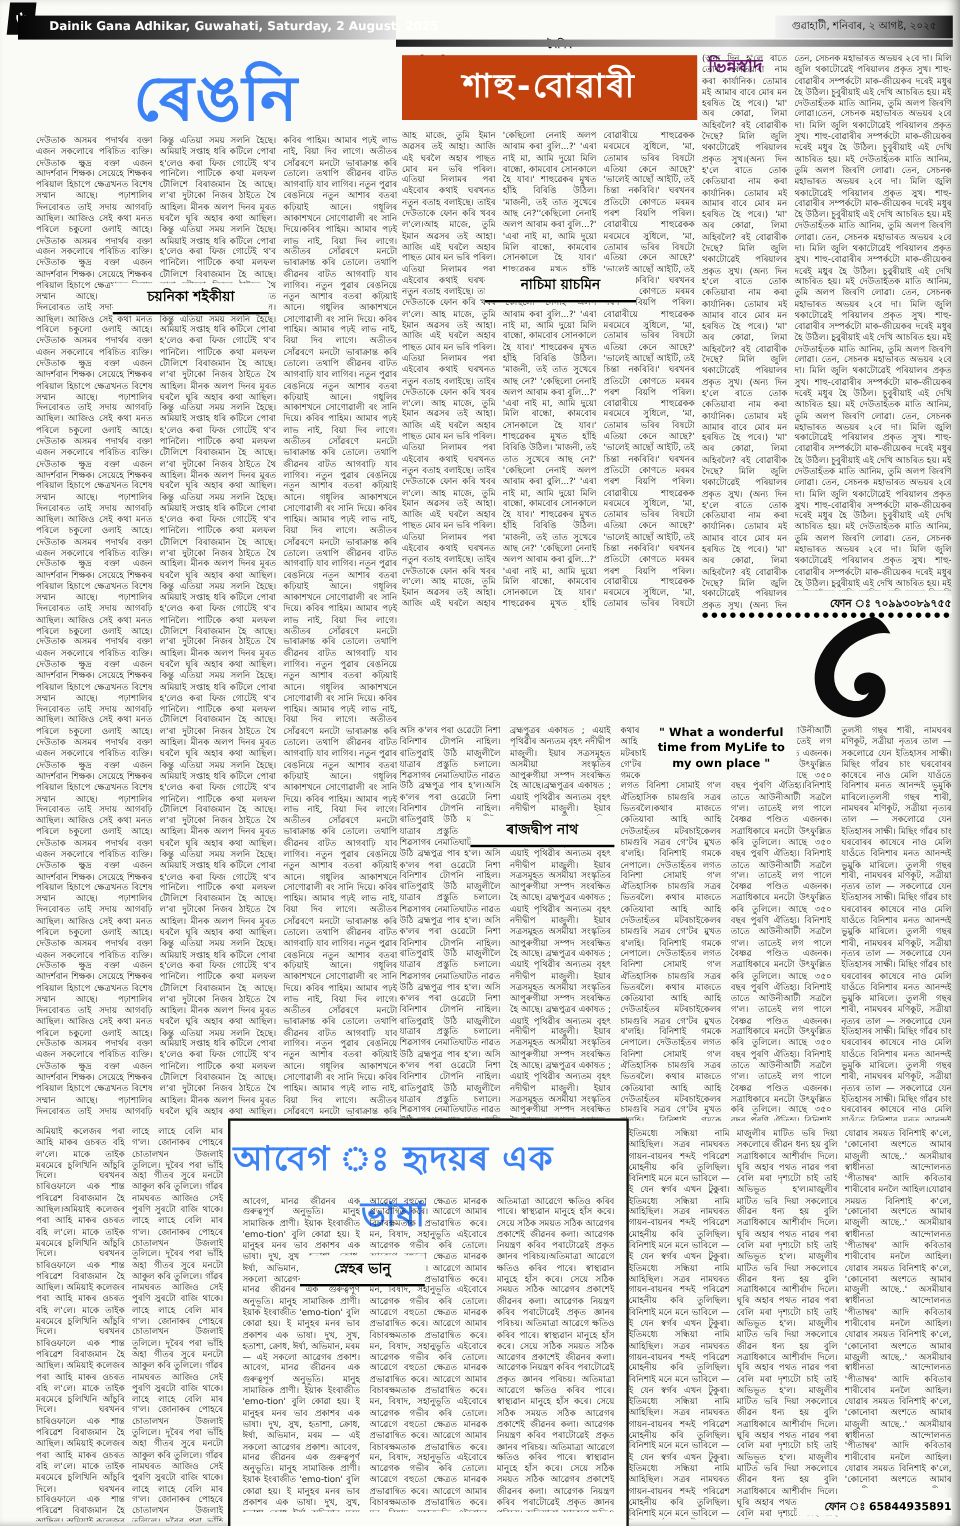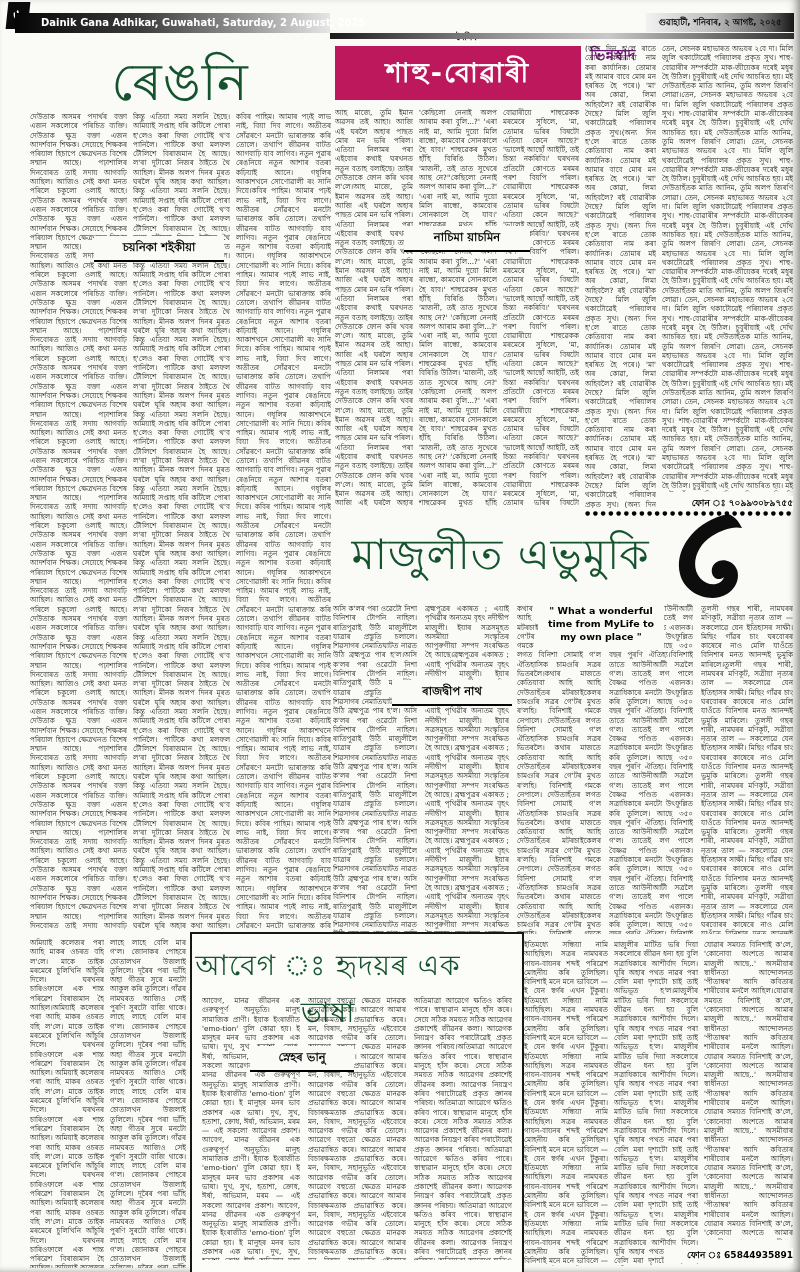--- a/index.html
+++ b/index.html
@@ -20,47 +20,47 @@
   }
   .banner-left{
     position:absolute;left:15px;top:13px;width:315px;height:20px;
     background:linear-gradient(90deg,#050505 0%,#3c3c3c 40%,#9a9a9a 75%,#e6e6e6 100%);
     color:#ffffff;font-size:10px;font-weight:bold;line-height:20px;
     padding-left:26px;box-sizing:border-box;white-space:nowrap;
   }
   .banner-right{
     position:absolute;left:646px;top:13px;width:148px;height:19px;
     background:linear-gradient(90deg,#f2f2f2 0%,#bdbdbd 45%,#6e6e6e 80%,#161616 100%);
-    color:#0d0d0d;font-size:8.5px;font-weight:bold;line-height:19px;text-align:center;
+    color:#0d0d0d;font-size:8.5px;font-weight:normal;line-height:19px;text-align:center;
     white-space:nowrap;
   }
   .masthead{position:absolute;left:338px;top:0;width:300px;height:40px;margin-top:32px;}
   .masthead .daily{position:absolute;left:118px;top:-2px;font-size:9px;font-weight:bold;color:#111;}
   .masthead .big{
     position:absolute;left:0px;top:4px;width:250px;display:flex;align-items:flex-end;gap:16px;
     font-size:27px;font-weight:900;color:#0b0b0b;letter-spacing:1px;white-space:nowrap;
   }
   .masthead .tagline{position:absolute;left:252px;top:11px;font-size:15px;font-weight:900;color:#701a75;white-space:nowrap;}
   .under-strip{
     position:absolute;left:330px;top:33px;width:464px;height:6px;
     background:linear-gradient(90deg,#1b1b1b 0%,#8f8f8f 35%,#c9c9c9 60%,#2e2e2e 100%);
   }
   
-  .headline{position:absolute;text-align:center;font-weight:400;color:#14532d;letter-spacing:1px;}
+  .headline{position:absolute;text-align:center;font-weight:700;color:#3b82f6;letter-spacing:1px;}
   .col{
     position:absolute;font-size:7.2px;line-height:9.3px;text-align:justify;
     color:#1b1b1b;overflow:hidden;word-break:break-word;
   }
   .inset{
     position:absolute;background:#fafaf6;z-index:6;text-align:center;
     font-weight:bold;font-size:11.5px;color:#050505;
     border-bottom:2.5px solid #000;padding:3px 4px 2px;white-space:nowrap;
   }
   .titlebox{
-    position:absolute;background:#be185d;color:#ffffff;text-align:center;
+    position:absolute;background:#c2410c;color:#ffffff;text-align:center;
     font-weight:900;letter-spacing:2px;z-index:4;
   }
   .quote-inset{
     position:absolute;background:#fafaf6;z-index:6;text-align:center;
     font-weight:bold;font-size:9.5px;line-height:13px;color:#000;padding:2px 2px;
   }
   .phone{
     position:absolute;font-size:9px;font-weight:bold;color:#000;text-align:right;z-index:6;background:#fafaf6;
   }
   .dots{
@@ -115,21 +115,20 @@
   <div class="col fill" style="left:419px;top:108px;width:78px;height:400px;">'কেছিলো নেনাই অলপ আৰাম কৰা বুলি...?' 'এৰা নাই মা, আমি দুয়ো মিলি ৰান্ধো, কামবোৰ সোনকালে হৈ যাব।' শাহুৱেকৰ মুখত হাঁহি বিৰিঙি উঠিল। 'মাজনী, তই তাত সুখেৰে আছ নে?''কেছিলো নেনাই অলপ আৰাম কৰা বুলি...?' 'এৰা নাই মা, আমি দুয়ো মিলি ৰান্ধো, কামবোৰ সোনকালে হৈ যাব।' শাহুৱেকৰ মুখত হাঁহি বিৰিঙি উঠিল। 'মাজনী, তই তাত সুখেৰে আছ নে?' 'কেছিলো নেনাই অলপ আৰাম কৰা বুলি...?' 'এৰা নাই মা, আমি দুয়ো মিলি ৰান্ধো, কামবোৰ সোনকালে হৈ যাব।' শাহুৱেকৰ মুখত হাঁহি বিৰিঙি উঠিল। 'মাজনী, তই তাত সুখেৰে আছ নে?' 'কেছিলো নেনাই অলপ আৰাম কৰা বুলি...?' 'এৰা নাই মা, আমি দুয়ো মিলি ৰান্ধো, কামবোৰ সোনকালে হৈ যাব।' শাহুৱেকৰ মুখত হাঁহি বিৰিঙি উঠিল। 'মাজনী, তই তাত সুখেৰে আছ নে?' 'কেছিলো নেনাই অলপ আৰাম কৰা বুলি...?' 'এৰা নাই মা, আমি দুয়ো মিলি ৰান্ধো, কামবোৰ সোনকালে হৈ যাব।' শাহুৱেকৰ মুখত হাঁহি বিৰিঙি উঠিল। 'মাজনী, তই তাত সুখেৰে আছ নে?' 'কেছিলো নেনাই অলপ আৰাম কৰা বুলি...?' 'এৰা নাই মা, আমি দুয়ো মিলি ৰান্ধো, কামবোৰ সোনকালে হৈ যাব।' শাহুৱেকৰ মুখত হাঁহি বিৰিঙি উঠিল। 'মাজনী, তই তাত সুখেৰে আছ নে?' </div>
   <div class="col fill" style="left:503px;top:108px;width:76px;height:400px;">বোৱাৰীয়ে শাহুৱেকক মৰমেৰে সুধিলে, 'মা, তোমাৰ ভৰিৰ বিষটো এতিয়া কেনে আছে?' 'ভালেই আছোঁ আইটি, তই চিন্তা নকৰিবি।' ঘৰখনৰ প্ৰতিটো কোণতে মৰমৰ পৰশ বিয়পি পৰিল।বোৱাৰীয়ে শাহুৱেকক মৰমেৰে সুধিলে, 'মা, তোমাৰ ভৰিৰ বিষটো এতিয়া কেনে আছে?' 'ভালেই আছোঁ আইটি, তই চিন্তা নকৰিবি।' ঘৰখনৰ প্ৰতিটো কোণতে মৰমৰ পৰশ বিয়পি পৰিল। বোৱাৰীয়ে শাহুৱেকক মৰমেৰে সুধিলে, 'মা, তোমাৰ ভৰিৰ বিষটো এতিয়া কেনে আছে?' 'ভালেই আছোঁ আইটি, তই চিন্তা নকৰিবি।' ঘৰখনৰ প্ৰতিটো কোণতে মৰমৰ পৰশ বিয়পি পৰিল। বোৱাৰীয়ে শাহুৱেকক মৰমেৰে সুধিলে, 'মা, তোমাৰ ভৰিৰ বিষটো এতিয়া কেনে আছে?' 'ভালেই আছোঁ আইটি, তই চিন্তা নকৰিবি।' ঘৰখনৰ প্ৰতিটো কোণতে মৰমৰ পৰশ বিয়পি পৰিল। বোৱাৰীয়ে শাহুৱেকক মৰমেৰে সুধিলে, 'মা, তোমাৰ ভৰিৰ বিষটো এতিয়া কেনে আছে?' 'ভালেই আছোঁ আইটি, তই চিন্তা নকৰিবি।' ঘৰখনৰ প্ৰতিটো কোণতে মৰমৰ পৰশ বিয়পি পৰিল। বোৱাৰীয়ে শাহুৱেকক মৰমেৰে সুধিলে, 'মা, তোমাৰ ভৰিৰ বিষটো এতিয়া কেনে আছে?' 'ভালেই আছোঁ আইটি, তই চিন্তা নকৰিবি।' ঘৰখনৰ প্ৰতিটো কোণতে মৰমৰ পৰশ বিয়পি পৰিল। </div>
   <div class="col fill" style="left:585px;top:44px;width:71px;height:464px;">(অন্য দিন হ'লে ৰাতে তোক কেতিয়াবা নাম কৰা কাৰ্যানিক। তোমাৰ মই আমাৰ বাবে মোৰ মন হৰষিত হৈ পৰে।) 'মা' অৰ কোৱা, লিমা অহিবলৈ? ৰই বোৱাৰীক দৈছে? মিলি জুলি থকাটোৱেই পৰিয়ালৰ প্ৰকৃত সুখ।(অন্য দিন হ'লে ৰাতে তোক কেতিয়াবা নাম কৰা কাৰ্যানিক। তোমাৰ মই আমাৰ বাবে মোৰ মন হৰষিত হৈ পৰে।) 'মা' অৰ কোৱা, লিমা অহিবলৈ? ৰই বোৱাৰীক দৈছে? মিলি জুলি থকাটোৱেই পৰিয়ালৰ প্ৰকৃত সুখ। (অন্য দিন হ'লে ৰাতে তোক কেতিয়াবা নাম কৰা কাৰ্যানিক। তোমাৰ মই আমাৰ বাবে মোৰ মন হৰষিত হৈ পৰে।) 'মা' অৰ কোৱা, লিমা অহিবলৈ? ৰই বোৱাৰীক দৈছে? মিলি জুলি থকাটোৱেই পৰিয়ালৰ প্ৰকৃত সুখ। (অন্য দিন হ'লে ৰাতে তোক কেতিয়াবা নাম কৰা কাৰ্যানিক। তোমাৰ মই আমাৰ বাবে মোৰ মন হৰষিত হৈ পৰে।) 'মা' অৰ কোৱা, লিমা অহিবলৈ? ৰই বোৱাৰীক দৈছে? মিলি জুলি থকাটোৱেই পৰিয়ালৰ প্ৰকৃত সুখ। (অন্য দিন হ'লে ৰাতে তোক কেতিয়াবা নাম কৰা কাৰ্যানিক। তোমাৰ মই আমাৰ বাবে মোৰ মন হৰষিত হৈ পৰে।) 'মা' অৰ কোৱা, লিমা অহিবলৈ? ৰই বোৱাৰীক দৈছে? মিলি জুলি থকাটোৱেই পৰিয়ালৰ প্ৰকৃত সুখ। (অন্য দিন হ'লে ৰাতে তোক কেতিয়াবা নাম কৰা কাৰ্যানিক। তোমাৰ মই আমাৰ বাবে মোৰ মন হৰষিত হৈ পৰে।) 'মা' অৰ কোৱা, লিমা অহিবলৈ? ৰই বোৱাৰীক দৈছে? মিলি জুলি থকাটোৱেই পৰিয়ালৰ প্ৰকৃত সুখ। </div>
   <div class="col fill" style="left:662px;top:44px;width:131px;height:448px;">তেন, সেচনক মহাভাৰত অভয়ৰ ২বে দা। মিলি জুলি থকাটোৱেই পৰিয়ালৰ প্ৰকৃত সুখ। শাহু-বোৱাৰীৰ সম্পৰ্কটো মাক-জীয়েকৰ দৰেই মধুৰ হৈ উঠিল। চুবুৰীয়াই এই দেখি আচৰিত হয়। মই দেউতাহঁতক মাতি আনিম, তুমি অলপ জিৰণি লোৱা।তেন, সেচনক মহাভাৰত অভয়ৰ ২বে দা। মিলি জুলি থকাটোৱেই পৰিয়ালৰ প্ৰকৃত সুখ। শাহু-বোৱাৰীৰ সম্পৰ্কটো মাক-জীয়েকৰ দৰেই মধুৰ হৈ উঠিল। চুবুৰীয়াই এই দেখি আচৰিত হয়। মই দেউতাহঁতক মাতি আনিম, তুমি অলপ জিৰণি লোৱা। তেন, সেচনক মহাভাৰত অভয়ৰ ২বে দা। মিলি জুলি থকাটোৱেই পৰিয়ালৰ প্ৰকৃত সুখ। শাহু-বোৱাৰীৰ সম্পৰ্কটো মাক-জীয়েকৰ দৰেই মধুৰ হৈ উঠিল। চুবুৰীয়াই এই দেখি আচৰিত হয়। মই দেউতাহঁতক মাতি আনিম, তুমি অলপ জিৰণি লোৱা। তেন, সেচনক মহাভাৰত অভয়ৰ ২বে দা। মিলি জুলি থকাটোৱেই পৰিয়ালৰ প্ৰকৃত সুখ। শাহু-বোৱাৰীৰ সম্পৰ্কটো মাক-জীয়েকৰ দৰেই মধুৰ হৈ উঠিল। চুবুৰীয়াই এই দেখি আচৰিত হয়। মই দেউতাহঁতক মাতি আনিম, তুমি অলপ জিৰণি লোৱা। তেন, সেচনক মহাভাৰত অভয়ৰ ২বে দা। মিলি জুলি থকাটোৱেই পৰিয়ালৰ প্ৰকৃত সুখ। শাহু-বোৱাৰীৰ সম্পৰ্কটো মাক-জীয়েকৰ দৰেই মধুৰ হৈ উঠিল। চুবুৰীয়াই এই দেখি আচৰিত হয়। মই দেউতাহঁতক মাতি আনিম, তুমি অলপ জিৰণি লোৱা। তেন, সেচনক মহাভাৰত অভয়ৰ ২বে দা। মিলি জুলি থকাটোৱেই পৰিয়ালৰ প্ৰকৃত সুখ। শাহু-বোৱাৰীৰ সম্পৰ্কটো মাক-জীয়েকৰ দৰেই মধুৰ হৈ উঠিল। চুবুৰীয়াই এই দেখি আচৰিত হয়। মই দেউতাহঁতক মাতি আনিম, তুমি অলপ জিৰণি লোৱা। তেন, সেচনক মহাভাৰত অভয়ৰ ২বে দা। মিলি জুলি থকাটোৱেই পৰিয়ালৰ প্ৰকৃত সুখ। শাহু-বোৱাৰীৰ সম্পৰ্কটো মাক-জীয়েকৰ দৰেই মধুৰ হৈ উঠিল। চুবুৰীয়াই এই দেখি আচৰিত হয়। মই দেউতাহঁতক মাতি আনিম, তুমি অলপ জিৰণি লোৱা। তেন, সেচনক মহাভাৰত অভয়ৰ ২বে দা। মিলি জুলি থকাটোৱেই পৰিয়ালৰ প্ৰকৃত সুখ। শাহু-বোৱাৰীৰ সম্পৰ্কটো মাক-জীয়েকৰ দৰেই মধুৰ হৈ উঠিল। চুবুৰীয়াই এই দেখি আচৰিত হয়। মই দেউতাহঁতক মাতি আনিম, তুমি অলপ জিৰণি লোৱা। তেন, সেচনক মহাভাৰত অভয়ৰ ২বে দা। মিলি জুলি থকাটোৱেই পৰিয়ালৰ প্ৰকৃত সুখ। শাহু-বোৱাৰীৰ সম্পৰ্কটো মাক-জীয়েকৰ দৰেই মধুৰ হৈ উঠিল। চুবুৰীয়াই এই দেখি আচৰিত হয়। মই দেউতাহঁতক মাতি আনিম, তুমি অলপ জিৰণি লোৱা। </div>
 
   <div class="inset" style="left:404px;top:226px;width:118px;">নাচিমা য়াচমিন</div>
 
   <div class="phone" style="left:662px;top:496px;width:131px;">ফোন ঃ ৭০৯৯৩০৮৯৭৫৫</div>
   <div class="dots" style="left:585px;top:509px;width:208px;">●●●●●●●●●●●●●●●●●●●●●●●●●●●●●●●●●●</div>
 
-  <div class="headline" style="left:333px;top:522px;width:335px;font-size:42px;">মাজুলীত এভুমুকি</div>
 
   <div class="ornament" style="left:672px;top:512px;width:78px;height:90px;">
     <svg viewBox="0 0 78 90" width="78" height="90">
       <path d="M56 2 C20 10 2 40 8 62 C13 82 38 92 55 82 C68 74 70 56 58 50 C48 45 38 52 40 61 C41 67 48 69 52 65 C49 74 36 75 28 66 C18 54 24 34 40 24 C50 18 60 14 70 16 C66 8 62 4 56 2 Z" fill="#0d0d0d"></path>
       <circle cx="52" cy="60" r="4" fill="#0d0d0d"></circle>
     </svg>
   </div>
 
   <div class="col fill" style="left:333px;top:604px;width:84px;height:330px;">অসি ক'লৰ পৰা ওৱেটো নিশা বিনিশাৰ টোপনি নাহিল। ৰাতিপুৱাই উঠি মাজুলীলৈ যাত্ৰাৰ প্ৰস্তুতি চলালে। শিৱসাগৰ নেমাতিঘাটত নাৱত উঠি ব্ৰহ্মপুত্ৰ পাৰ হ'ল।অসি ক'লৰ পৰা ওৱেটো নিশা বিনিশাৰ টোপনি নাহিল। ৰাতিপুৱাই উঠি মাজুলীলৈ যাত্ৰাৰ প্ৰস্তুতি চলালে। শিৱসাগৰ নেমাতিঘাটত নাৱত উঠি ব্ৰহ্মপুত্ৰ পাৰ হ'ল। অসি ক'লৰ পৰা ওৱেটো নিশা বিনিশাৰ টোপনি নাহিল। ৰাতিপুৱাই উঠি মাজুলীলৈ যাত্ৰাৰ প্ৰস্তুতি চলালে। শিৱসাগৰ নেমাতিঘাটত নাৱত উঠি ব্ৰহ্মপুত্ৰ পাৰ হ'ল। অসি ক'লৰ পৰা ওৱেটো নিশা বিনিশাৰ টোপনি নাহিল। ৰাতিপুৱাই উঠি মাজুলীলৈ যাত্ৰাৰ প্ৰস্তুতি চলালে। শিৱসাগৰ নেমাতিঘাটত নাৱত উঠি ব্ৰহ্মপুত্ৰ পাৰ হ'ল। অসি ক'লৰ পৰা ওৱেটো নিশা বিনিশাৰ টোপনি নাহিল। ৰাতিপুৱাই উঠি মাজুলীলৈ যাত্ৰাৰ প্ৰস্তুতি চলালে। শিৱসাগৰ নেমাতিঘাটত নাৱত উঠি ব্ৰহ্মপুত্ৰ পাৰ হ'ল। অসি ক'লৰ পৰা ওৱেটো নিশা বিনিশাৰ টোপনি নাহিল। ৰাতিপুৱাই উঠি মাজুলীলৈ যাত্ৰাৰ প্ৰস্তুতি চলালে। শিৱসাগৰ নেমাতিঘাটত নাৱত উঠি ব্ৰহ্মপুত্ৰ পাৰ হ'ল। অসি ক'লৰ পৰা ওৱেটো নিশা বিনিশাৰ টোপনি নাহিল। ৰাতিপুৱাই উঠি মাজুলীলৈ যাত্ৰাৰ প্ৰস্তুতি চলালে। শিৱসাগৰ নেমাতিঘাটত নাৱত উঠি ব্ৰহ্মপুত্ৰ পাৰ হ'ল। </div>
   <div class="col fill" style="left:425px;top:604px;width:84px;height:330px;">ব্ৰহ্মপুত্ৰৰ একাষত ; এয়াই পৃথিৱীৰ অন্যতম বৃহৎ নদীদ্বীপ মাজুলী। ইয়াৰ সত্ৰসমূহত অসমীয়া সংস্কৃতিৰ আপুৰুগীয়া সম্পদ সংৰক্ষিত হৈ আছে।ব্ৰহ্মপুত্ৰৰ একাষত ; এয়াই পৃথিৱীৰ অন্যতম বৃহৎ নদীদ্বীপ মাজুলী। ইয়াৰ সত্ৰসমূহত অসমীয়া সংস্কৃতিৰ আপুৰুগীয়া সম্পদ সংৰক্ষিত হৈ আছে। ব্ৰহ্মপুত্ৰৰ একাষত ; এয়াই পৃথিৱীৰ অন্যতম বৃহৎ নদীদ্বীপ মাজুলী। ইয়াৰ সত্ৰসমূহত অসমীয়া সংস্কৃতিৰ আপুৰুগীয়া সম্পদ সংৰক্ষিত হৈ আছে। ব্ৰহ্মপুত্ৰৰ একাষত ; এয়াই পৃথিৱীৰ অন্যতম বৃহৎ নদীদ্বীপ মাজুলী। ইয়াৰ সত্ৰসমূহত অসমীয়া সংস্কৃতিৰ আপুৰুগীয়া সম্পদ সংৰক্ষিত হৈ আছে। ব্ৰহ্মপুত্ৰৰ একাষত ; এয়াই পৃথিৱীৰ অন্যতম বৃহৎ নদীদ্বীপ মাজুলী। ইয়াৰ সত্ৰসমূহত অসমীয়া সংস্কৃতিৰ আপুৰুগীয়া সম্পদ সংৰক্ষিত হৈ আছে। ব্ৰহ্মপুত্ৰৰ একাষত ; এয়াই পৃথিৱীৰ অন্যতম বৃহৎ নদীদ্বীপ মাজুলী। ইয়াৰ সত্ৰসমূহত অসমীয়া সংস্কৃতিৰ আপুৰুগীয়া সম্পদ সংৰক্ষিত হৈ আছে। ব্ৰহ্মপুত্ৰৰ একাষত ; এয়াই পৃথিৱীৰ অন্যতম বৃহৎ নদীদ্বীপ মাজুলী। ইয়াৰ সত্ৰসমূহত অসমীয়া সংস্কৃতিৰ আপুৰুগীয়া সম্পদ সংৰক্ষিত হৈ আছে। ব্ৰহ্মপুত্ৰৰ একাষত ; এয়াই পৃথিৱীৰ অন্যতম বৃহৎ নদীদ্বীপ মাজুলী। ইয়াৰ সত্ৰসমূহত অসমীয়া সংস্কৃতিৰ আপুৰুগীয়া সম্পদ সংৰক্ষিত হৈ আছে। </div>

